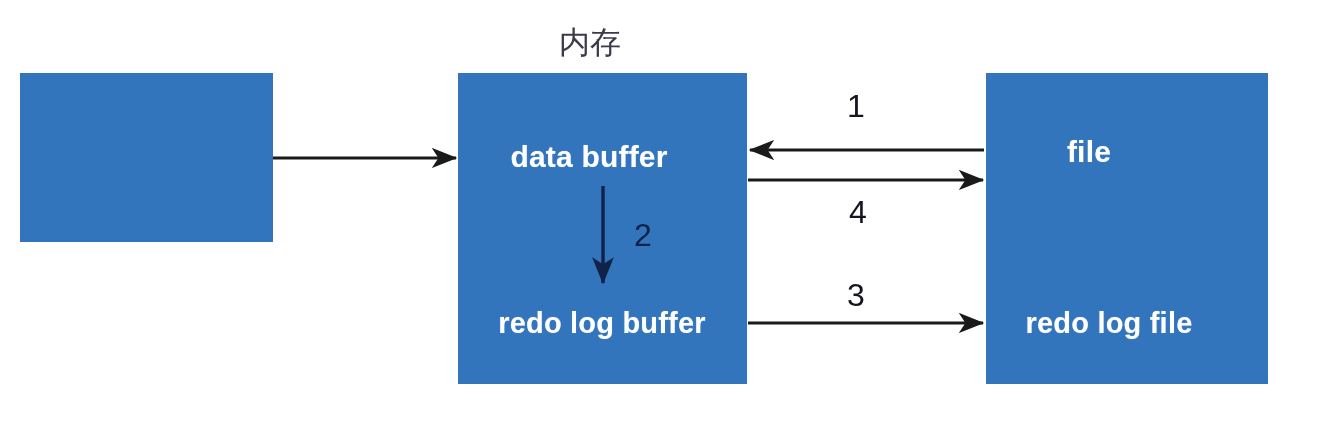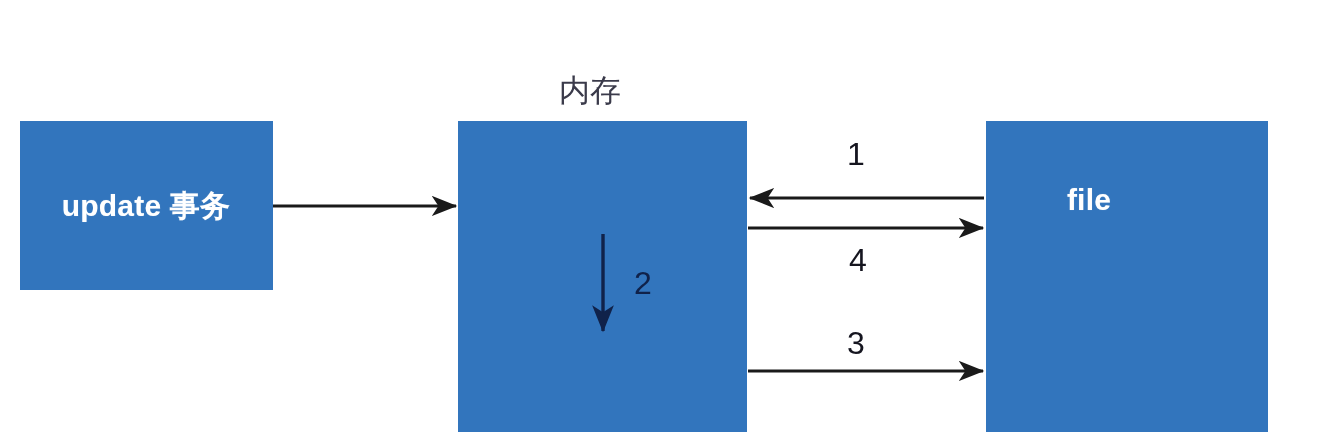--- a/index.html
+++ b/index.html
@@ -9,21 +9,20 @@
   }
   body {
     font-family: "Liberation Sans", "DejaVu Sans", sans-serif;
   }
   #canvas {
     position: relative;
     width: 1322px;
     height: 384px;
     background: #ffffff;
     overflow: hidden;
-    margin-top: 48px;
   }
 
   
   .region-caption {
     position: absolute;
     font-size: 31px;
     line-height: 1;
     color: #3a3a4a;
     white-space: nowrap;
     text-align: center;
@@ -87,28 +86,30 @@
 </head>
 <body>
 
 <div id="canvas">
 
   <div class="region-caption" style="left:520px; top:27px; width:140px;">内存</div>
 
 
   <div class="box" style="left:20px; top:73px; width:253px; height:169px;">
   </div>
-  <div class="box-label" style="left:146px; top:158px;">update 事务</div>
 
   <div class="box" style="left:458px; top:73px; width:289px; height:320px;">
   </div>
+  <div class="box-label" style="left:589px; top:157px;">data buffer</div>
+  <div class="box-label small" style="left:602px; top:323px;">redo log buffer</div>
 
   <div class="box" style="left:986px; top:73px; width:282px; height:320px;">
   </div>
   <div class="box-label" style="left:1089px; top:152px;">file</div>
+  <div class="box-label small" style="left:1109px; top:323px;">redo log file</div>
 
   <svg id="arrows" viewBox="0 0 1322 434">
     <defs>
       <marker id="head-dark" markerWidth="9" markerHeight="9" refX="7.6" refY="3.2" orient="auto" markerUnits="strokeWidth">
         <path d="M0,0 L8,3.2 L0,6.4 L2.1,3.2 Z" fill="#1a1a1a"></path>
       </marker>
       <marker id="head-navy" markerWidth="9" markerHeight="9" refX="7.6" refY="3.2" orient="auto" markerUnits="strokeWidth">
         <path d="M0,0 L8,3.2 L0,6.4 L2.1,3.2 Z" fill="#10224a"></path>
       </marker>
     </defs>

